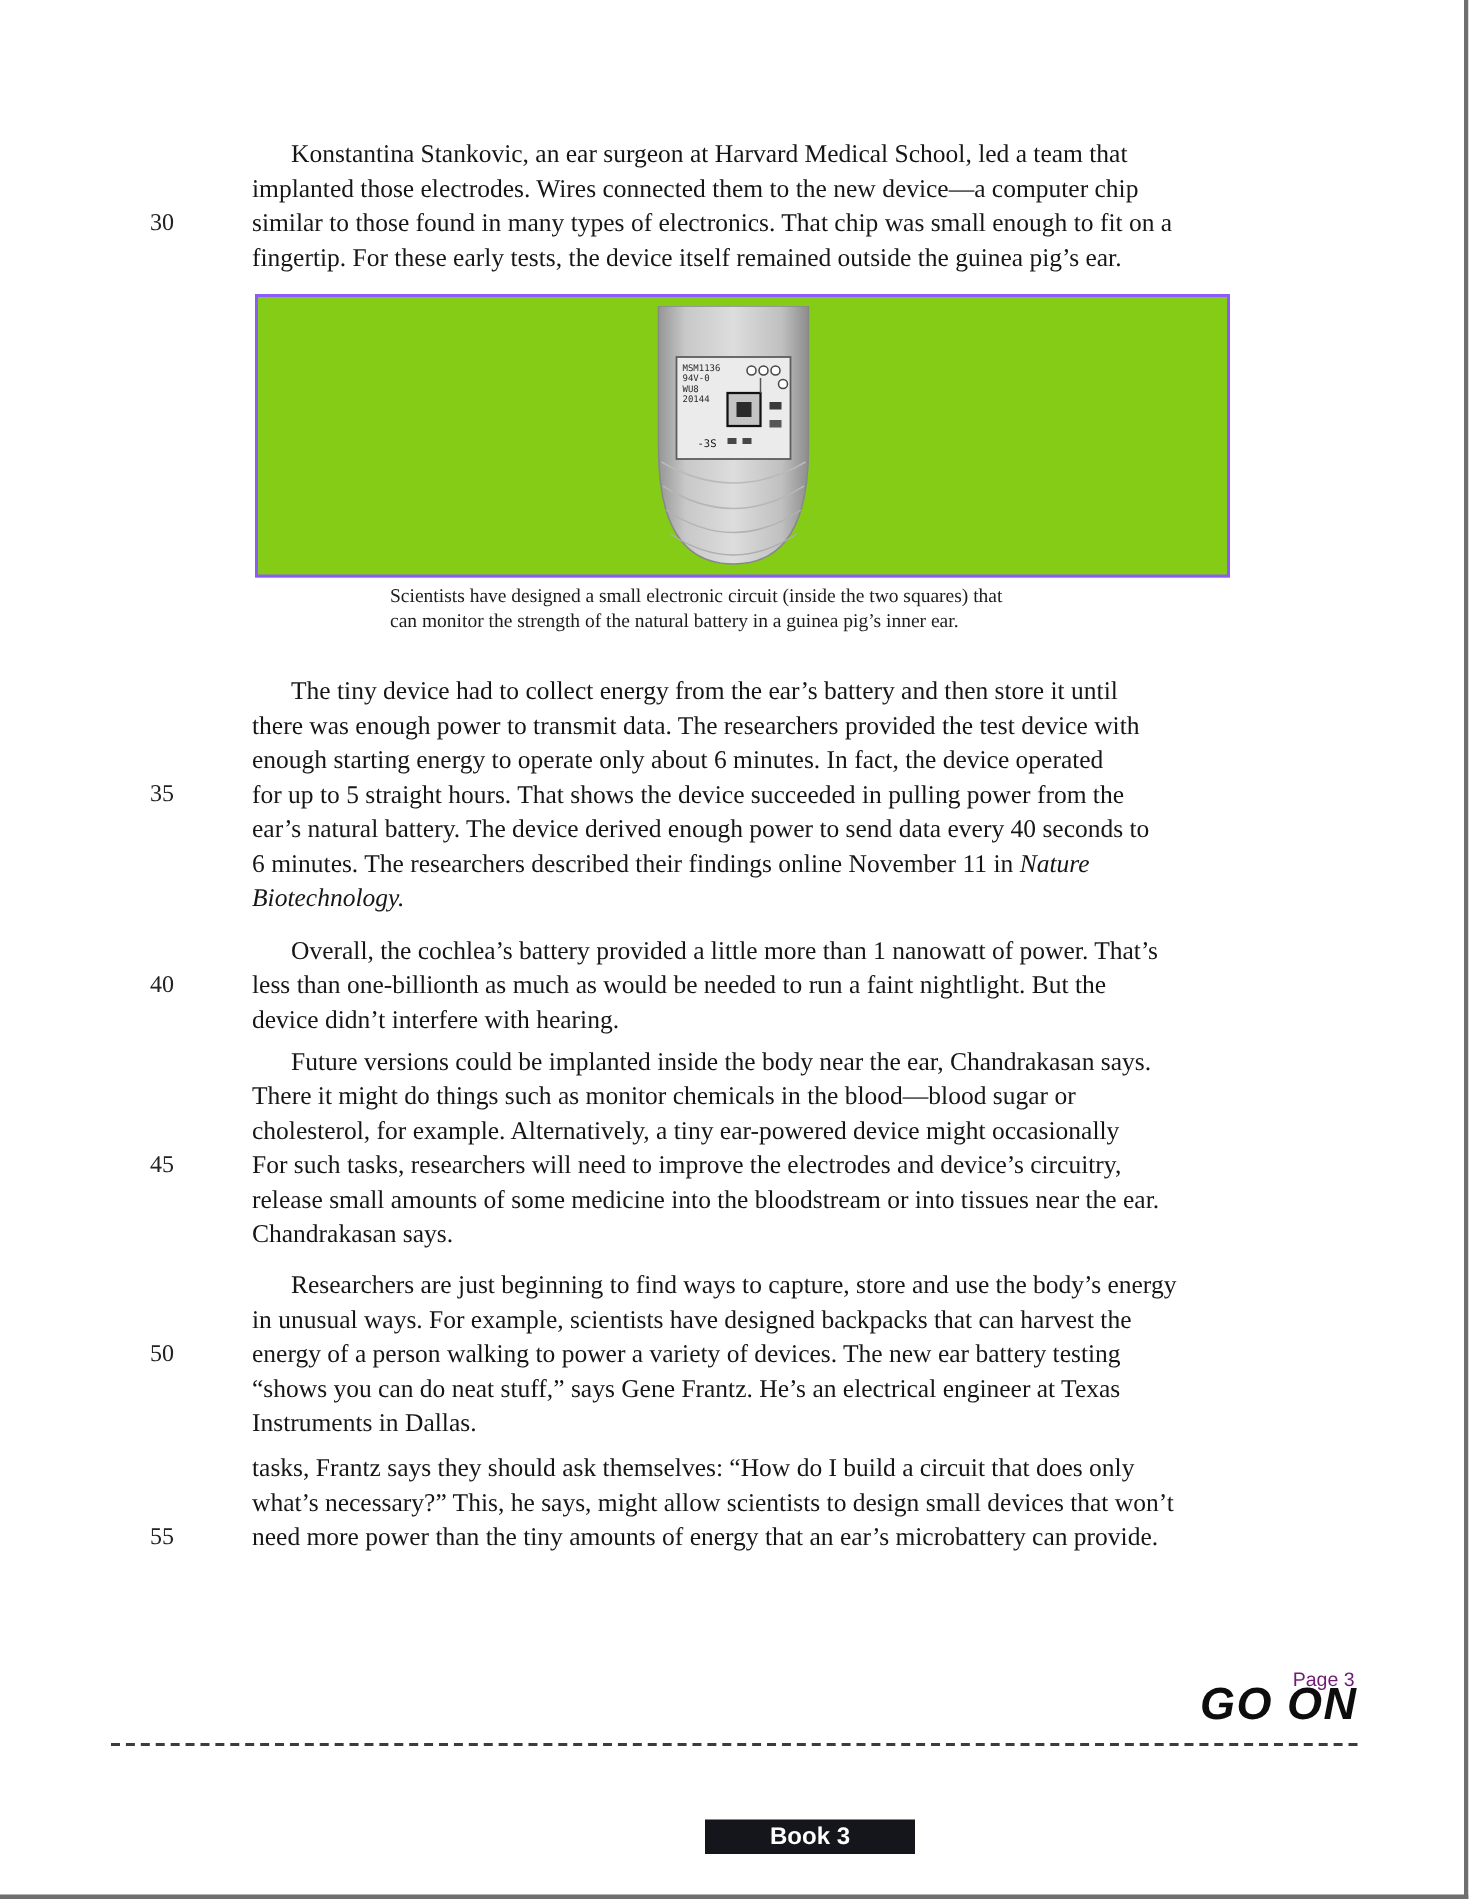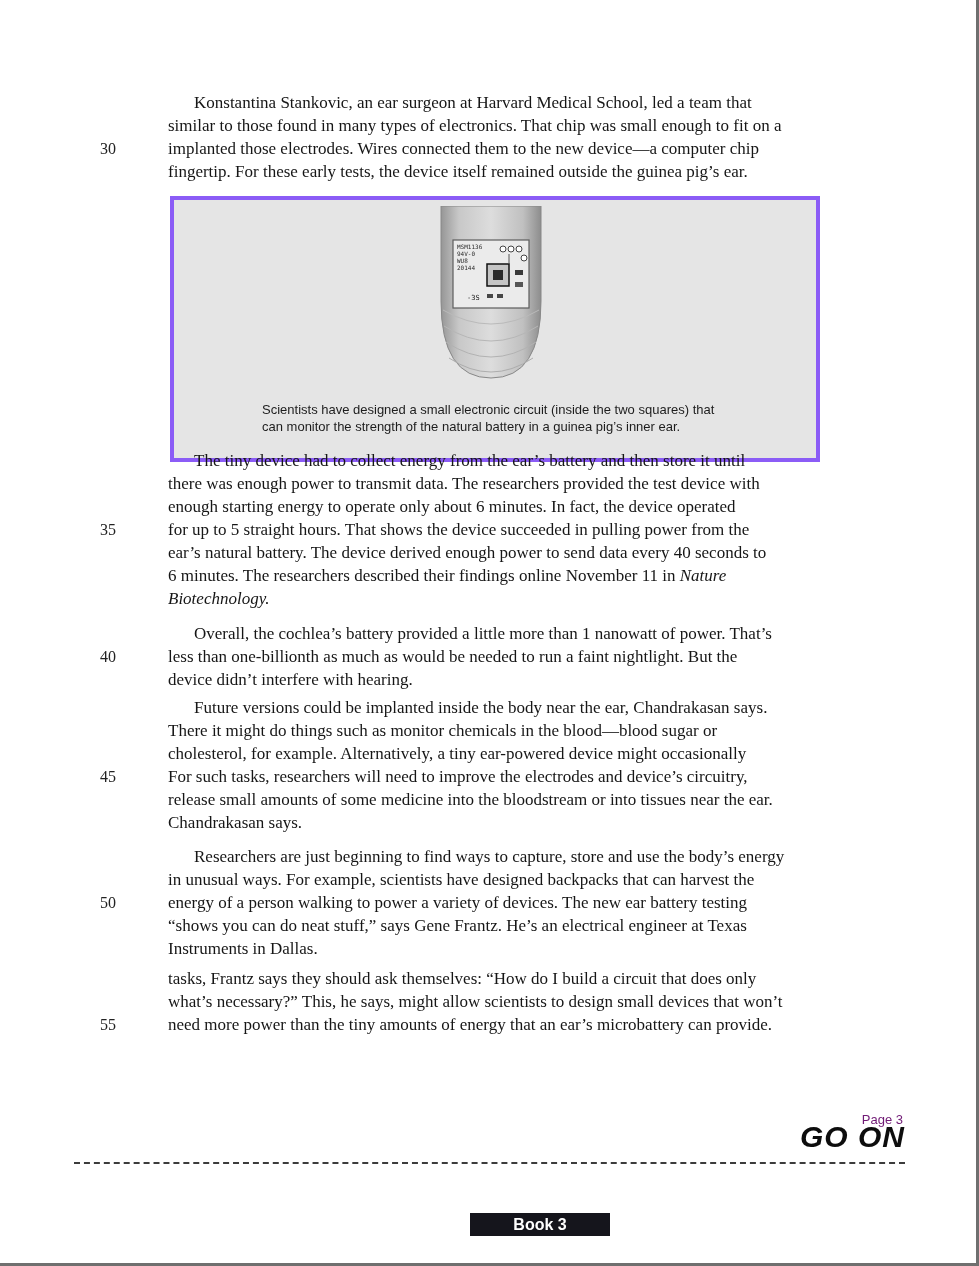--- a/index.html
+++ b/index.html
@@ -11,27 +11,27 @@
   }
   .para { position:absolute; left:168px; width:760px; }
   .pline { height:23px; line-height:23px; font-size:17px; white-space:nowrap; }
   .pline.first { padding-left:26px; }
   .pline em { font-style:italic; }
   .line-num {
     position:absolute; left:100px; width:40px; text-align:left;
     height:23px; line-height:23px; font-size:16px; color:#222;
   }
   .figure {
-    position:absolute; left:170px; top:196px; width:650px; height:266px;
-    border:4px solid #8b5cf6; background:#e5e5e5;
+    position:absolute; left:170px; top:196px; width:650px; height:189px;
+    border:2px solid #8b5cf6; background:#84cc16;
   }
   .photo { position:absolute; left:242px; top:6px; }
   .caption {
     position:absolute; left:88px; top:190px; width:500px;
-    font-family:Liberation Sans, sans-serif; font-size:13px; line-height:17px; color:#1d1d1d;margin-top:11px;
+    font-family:Liberation Serif, serif; font-size:13px; line-height:17px; color:#1d1d1d;
   }
   .go-on {
     position:absolute; right:74px; top:1120px;
     font-family:"Liberation Sans", sans-serif; font-weight:bold; font-style:italic;
     font-size:30px; letter-spacing:1px; color:#0d0d0d;margin-left:40px;
   }
   .dashed {
     position:absolute; left:74px; top:1162px; width:831px;
     border-top:2px dashed #3c3c3c; height:0;
   }
@@ -53,22 +53,22 @@
 
   <div class="line-num" style="top:137px">30</div>
   <div class="line-num" style="top:518px">35</div>
   <div class="line-num" style="top:645px">40</div>
   <div class="line-num" style="top:765px">45</div>
   <div class="line-num" style="top:891px">50</div>
   <div class="line-num" style="top:1013px">55</div>
 
   <div class="para" style="top:91px">
     <div class="pline first">Konstantina Stankovic, an ear surgeon at Harvard Medical School, led a team that</div>
+    <div class="pline">implanted those electrodes. Wires connected them to the new device—a computer chip</div>
     <div class="pline">similar to those found in many types of electronics. That chip was small enough to fit on a</div>
-    <div class="pline">implanted those electrodes. Wires connected them to the new device—a computer chip</div>
     <div class="pline">fingertip. For these early tests, the device itself remained outside the guinea pig’s ear.</div>
   </div>
 
   <div class="figure">
     <svg class="photo" width="150" height="178" viewBox="0 0 150 178">
       <defs>
         <linearGradient id="fgrad" x1="0" y1="0" x2="1" y2="0">
           <stop offset="0" stop-color="#969696"></stop>
           <stop offset="0.18" stop-color="#c8c8c8"></stop>
           <stop offset="0.5" stop-color="#dddddd"></stop>

